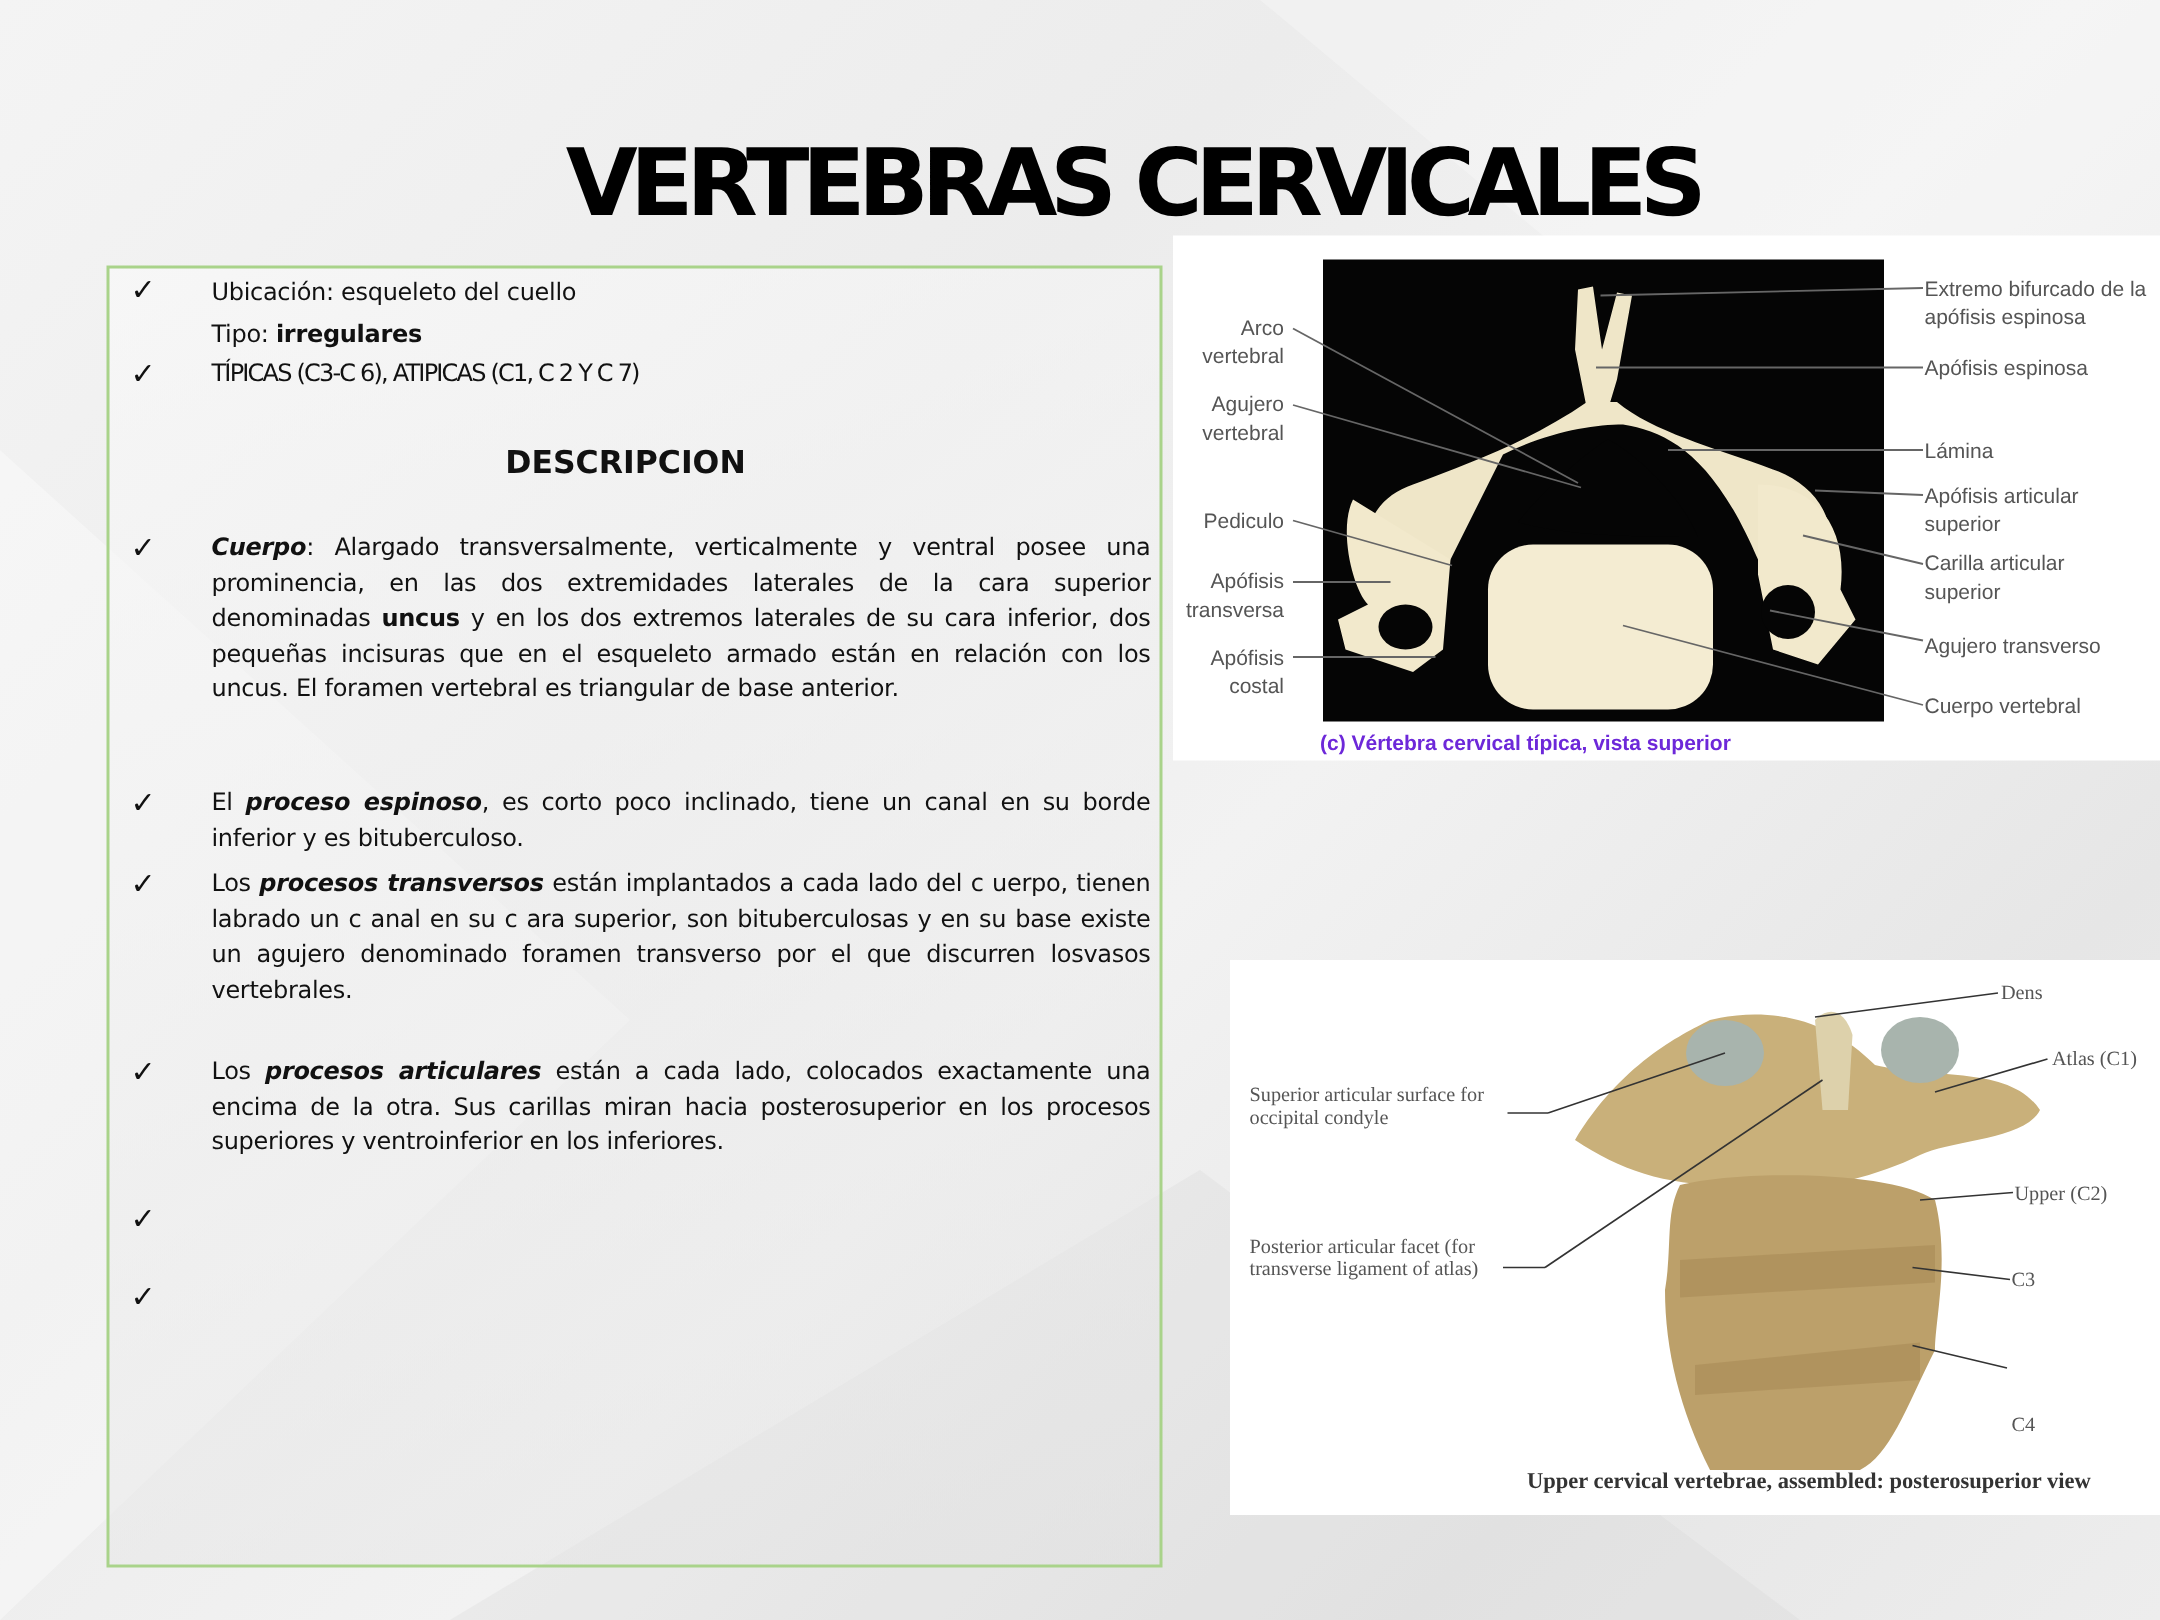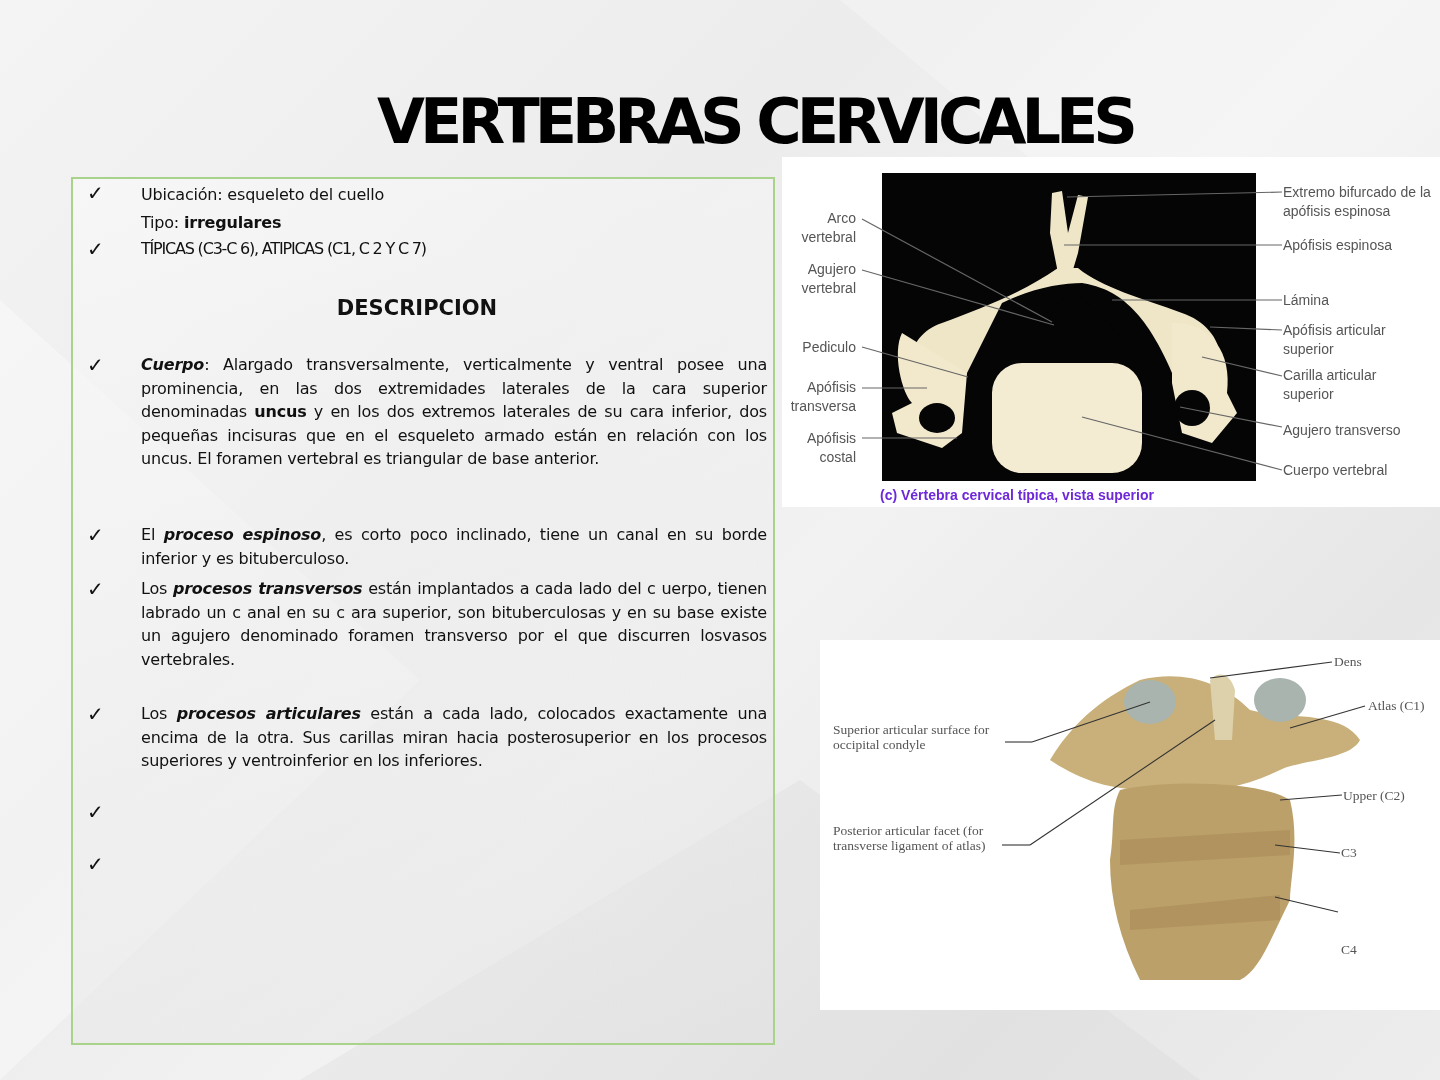--- a/index.html
+++ b/index.html
@@ -199,13 +199,14 @@
       <line x1="210" y1="205" x2="395" y2="80"></line>
     </g>
   </svg>
   <div class="lbl" style="left:13px; top:82px; width:175px;">Superior articular surface for occipital condyle</div>
   <div class="lbl" style="left:13px; top:183px; width:175px;">Posterior articular facet (for transverse ligament of atlas)</div>
   <div class="lbl" style="left:514px; top:14px;">Dens</div>
   <div class="lbl" style="left:548px; top:58px;">Atlas (C1)</div>
   <div class="lbl" style="left:523px; top:148px;">Upper (C2)</div>
   <div class="lbl" style="left:521px; top:205px;">C3</div>
   <div class="lbl" style="left:521px; top:263px;margin-top:39px;">C4</div>
+  <div class="cap">Upper cervical vertebrae, assembled: posterosuperior view</div>
 </div>
 
 </body></html>

